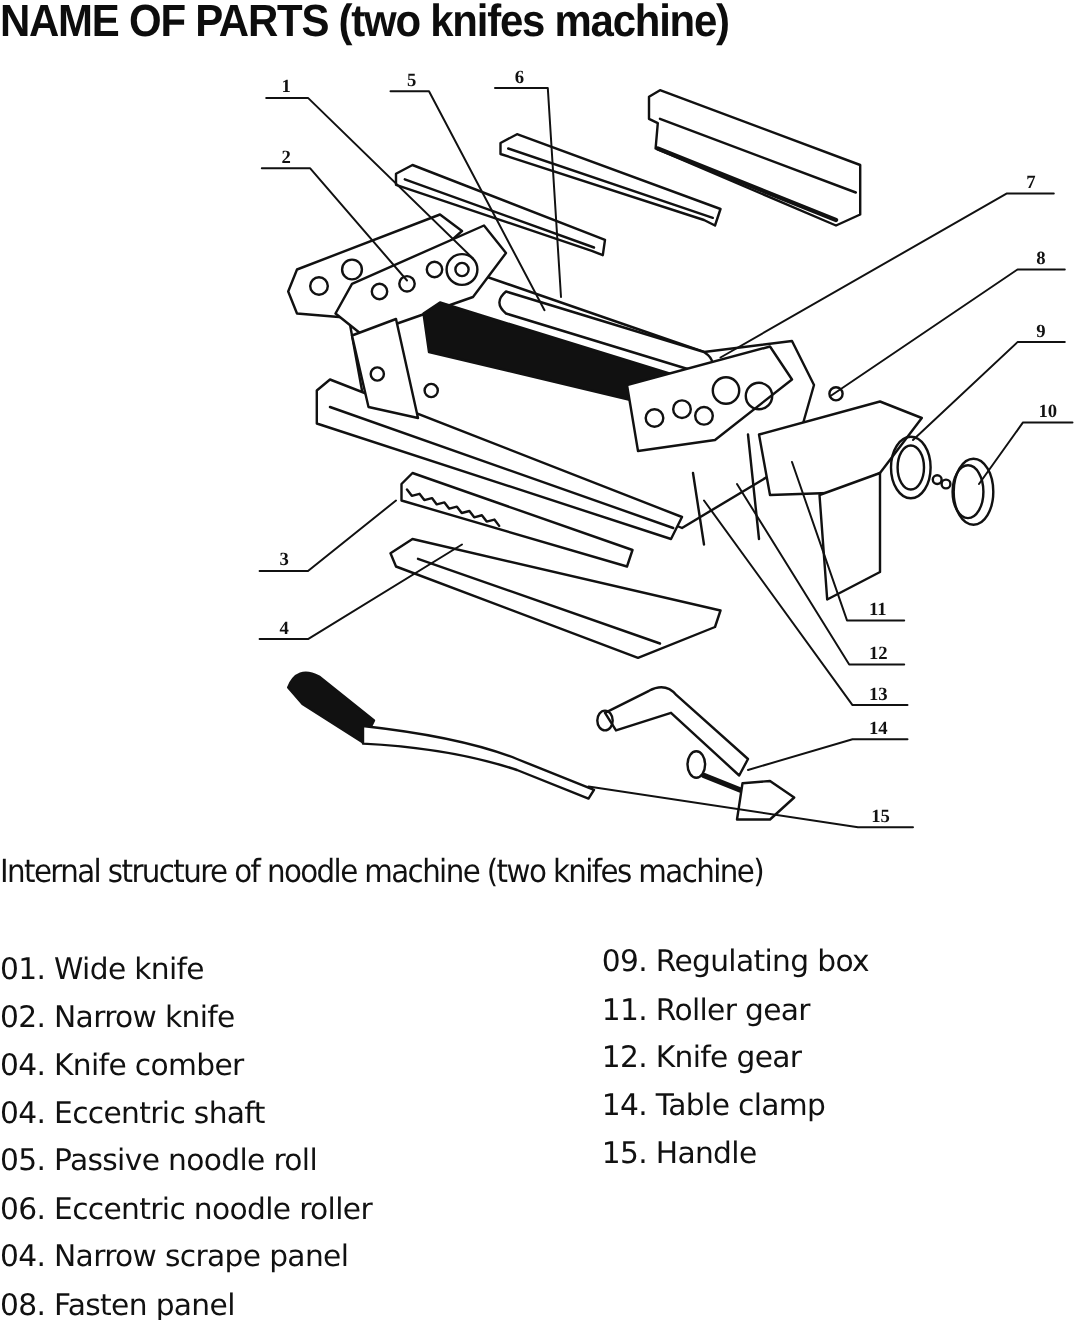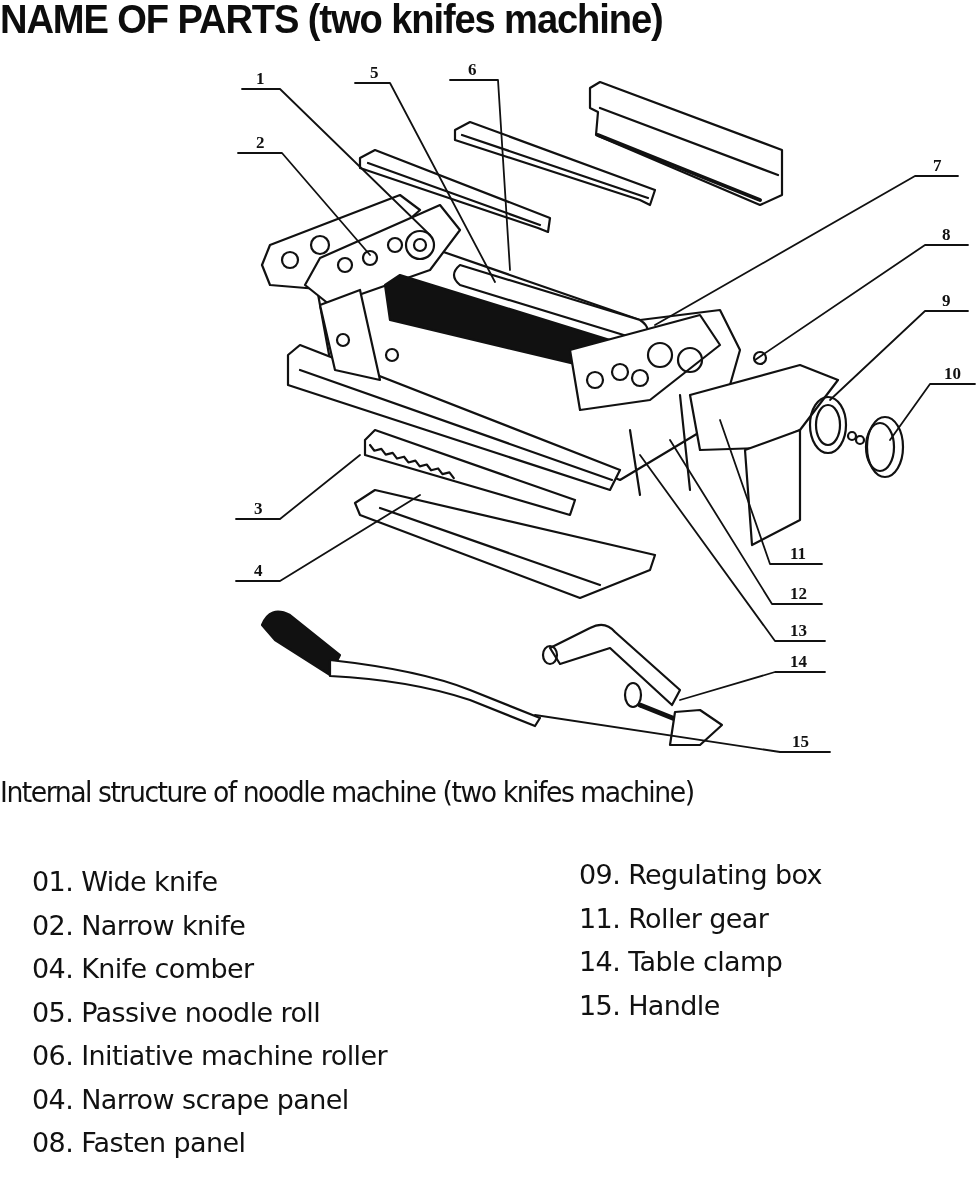--- a/index.html
+++ b/index.html
@@ -4,21 +4,21 @@
 <style>
   html, body { margin: 0; padding: 0; background: #ffffff; }
   body { width: 977px; height: 1200px; position: relative; overflow: hidden; color: #111; font-family: "Liberation Sans", sans-serif; }
   .title { position: absolute; left: 0; top: -4px; font-family: "Liberation Sans", sans-serif; font-weight: bold; font-size: 41px; letter-spacing: -1.2px; transform: scaleX(0.93); transform-origin: left top; white-space: nowrap; color: #0d0d0d; }
   svg.diagram { position: absolute; left: 0; top: 0; width: 977px; height: 770px; }
   .callout-num { font-family: "Liberation Serif", serif; font-size: 17px; font-weight: bold; fill: #111; }
   .subtitle { position: absolute; left: 0; top: 775px; font-family: "DejaVu Sans", sans-serif; font-size: 29px; letter-spacing: -1.6px; transform: scaleX(0.92); transform-origin: left top; white-space: nowrap; color: #111; }
   .parts { position: absolute; font-family: "DejaVu Sans", sans-serif; font-size: 27px; letter-spacing: -0.6px; line-height: 43.5px; white-space: nowrap; color: #111; }
   .parts.left { left: 0; top: 860px; }
   .parts.right { left: 547px; top: 853px; }
-  .parts .item { display: block; margin-left: 32px; }
+  .parts .item { display: block; }
   .parts .num { display: inline-block; }
 </style>
 </head>
 <body>
 
 <div class="title">NAME OF PARTS (two knifes machine)</div>
 
 <svg class="diagram" viewBox="0 0 977 770" xmlns="http://www.w3.org/2000/svg">
   <g fill="none" stroke="#111" stroke-width="2.2" stroke-linejoin="round" stroke-linecap="round">
 
@@ -141,24 +141,26 @@
     <text class="callout-num" x="792" y="747">15</text>
   </g>
 </svg>
 
 <div class="subtitle">Internal structure of noodle machine (two knifes machine)</div>
 
 <div class="parts left">
   <span class="item"><span class="num">01.</span> <span>Wide knife</span></span>
   <span class="item"><span class="num">02.</span> <span>Narrow knife</span></span>
   <span class="item"><span class="num">04.</span> <span>Knife comber</span></span>
+  <span class="item"><span class="num">04.</span> <span>Eccentric shaft</span></span>
   <span class="item"><span class="num">05.</span> <span>Passive noodle roll</span></span>
-  <span class="item"><span class="num">06.</span> <span>Initiative machine roller</span></span>
+  <span class="item"><span class="num">06.</span> <span>Eccentric noodle roller</span></span>
   <span class="item"><span class="num">04.</span> <span>Narrow scrape panel</span></span>
   <span class="item"><span class="num">08.</span> <span>Fasten panel</span></span>
 </div>
 
 <div class="parts right">
   <span class="item"><span class="num">09.</span> <span>Regulating box</span></span>
   <span class="item"><span class="num">11.</span> <span>Roller gear</span></span>
+  <span class="item"><span class="num">12.</span> <span>Knife gear</span></span>
   <span class="item"><span class="num">14.</span> <span>Table clamp</span></span>
   <span class="item"><span class="num">15.</span> <span>Handle</span></span>
 </div>
 
 </body></html>

